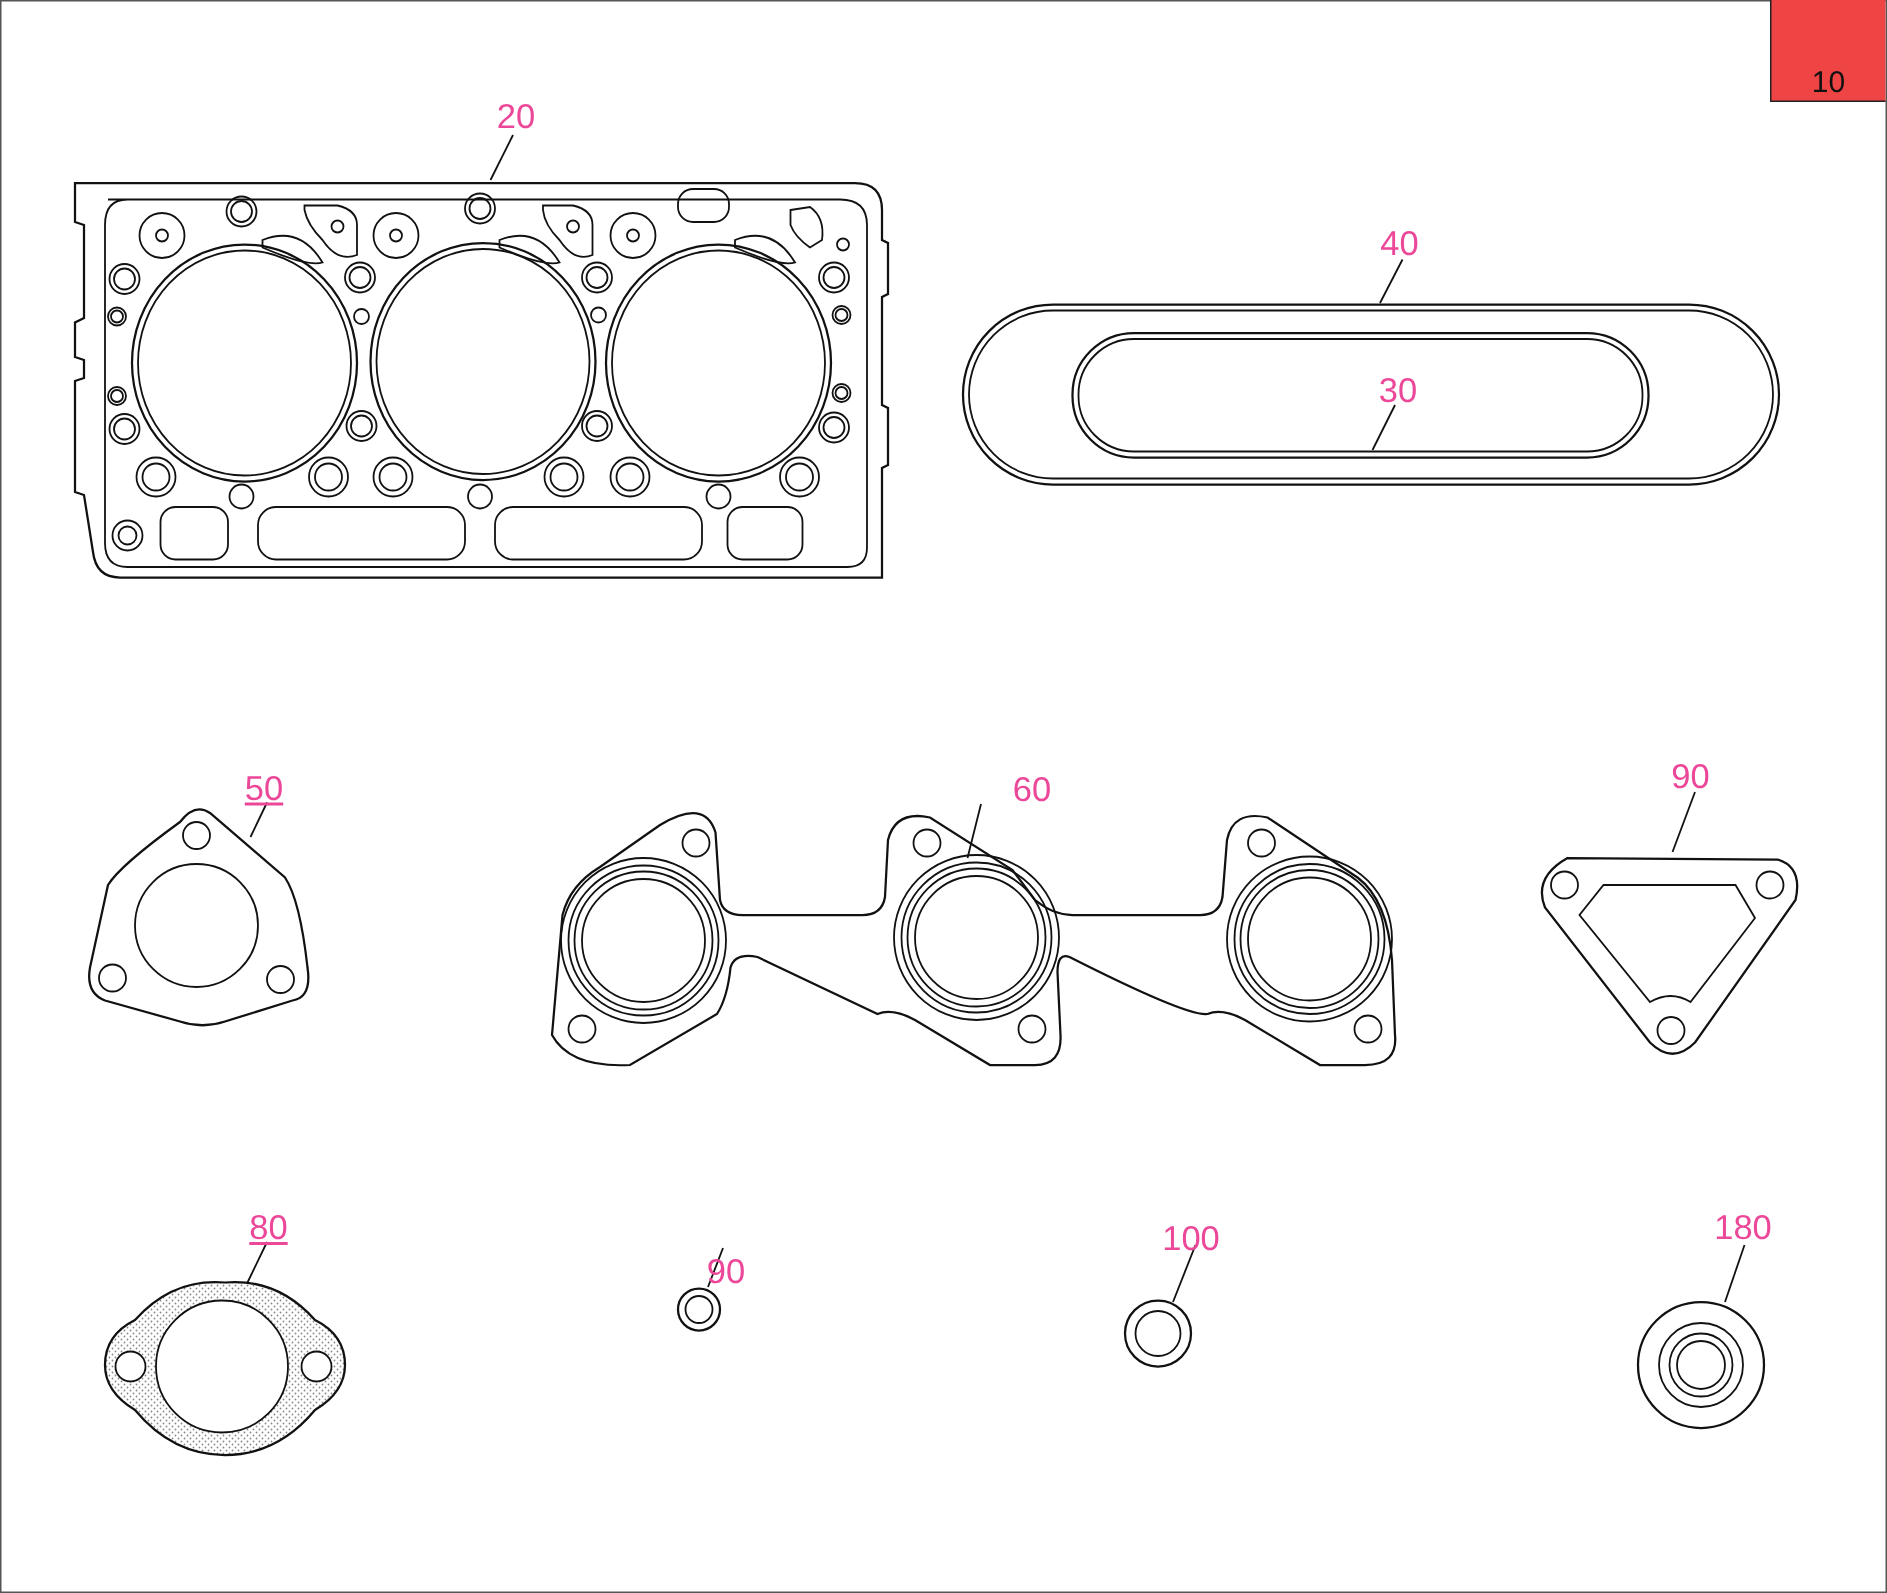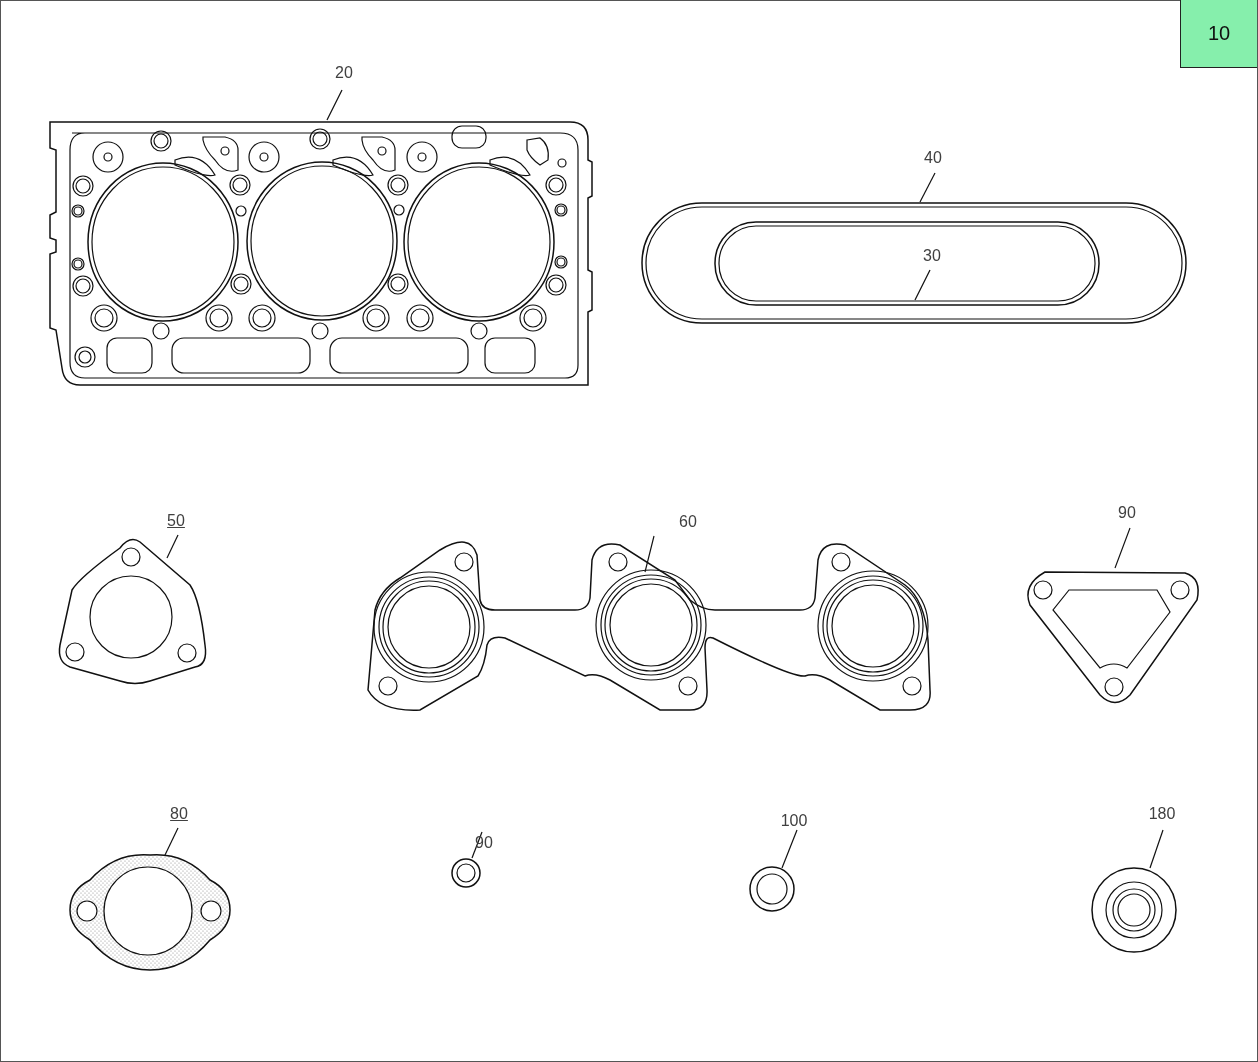--- a/index.html
+++ b/index.html
@@ -1,20 +1,20 @@
 <!DOCTYPE html>
 <html><head>
 <meta charset="utf-8">
 <style>
   html, body { margin:0; padding:0; background:#ffffff; }
   body { width:1258px; height:1062px; position:relative; overflow:hidden; font-family:"Liberation Sans", sans-serif; }
   #frame { position:absolute; left:0; top:0; width:1256px; height:1060px; border:1px solid #555; }
-  #figure-box { position:absolute; left:1180px; top:0; width:76px; height:67px; border:1px solid #222; border-top:none; border-right:none; display:flex; align-items:center; justify-content:center; font-size:20px; color:#111; background:#86efac; }
+  #figure-box { position:absolute; left:1180px; top:0; width:76px; height:67px; border:1px solid #222; border-top:none; border-right:none; display:flex; align-items:flex-end; justify-content:center; font-size:20px; color:#111; background:#ef4444; }
   svg#drawing { position:absolute; left:0; top:0; }
-  .callout { position:absolute; font-size:16px; color:#404040; transform:translateX(-50%); white-space:nowrap; }
+  .callout { position:absolute; font-size:23px; color:#ec4899; transform:translateX(-50%); white-space:nowrap; }
   .part { fill:none; stroke:#111; stroke-width:1.5; }
   .thin { fill:none; stroke:#111; stroke-width:1.2; }
 </style>
 </head>
 <body>
 
 <div id="frame"></div>
 <div id="figure-box">
   <span>10</span>
 </div>

